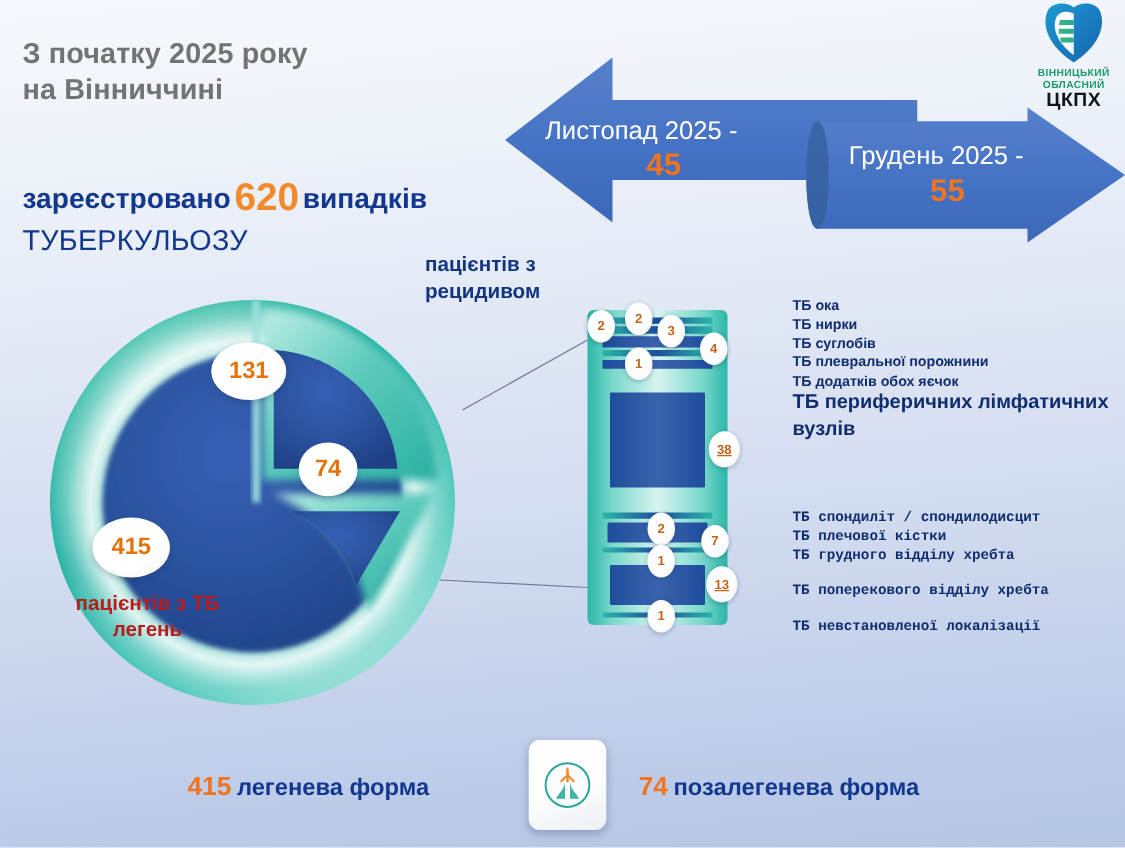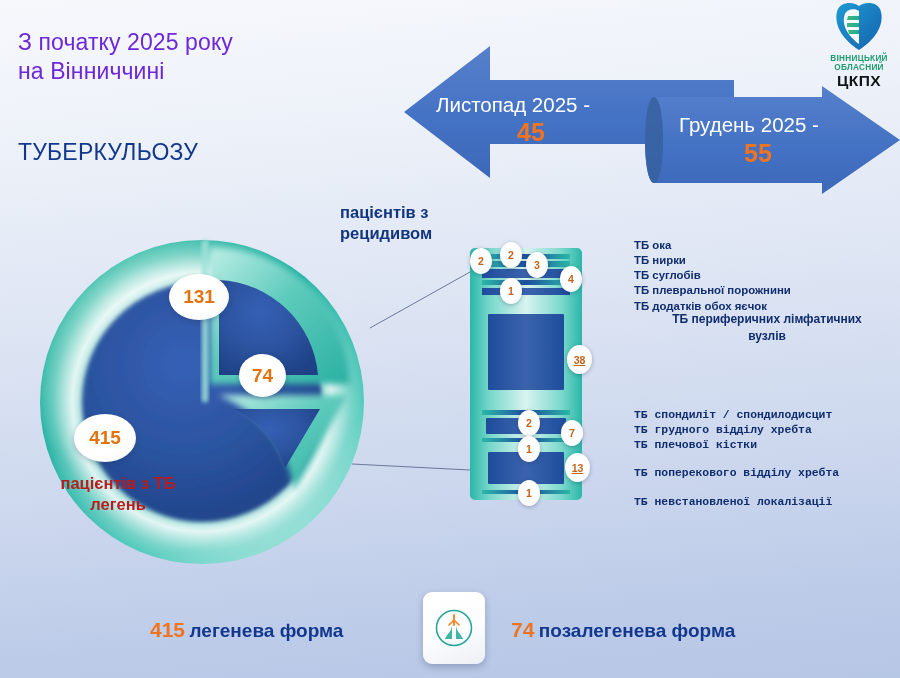--- a/index.html
+++ b/index.html
@@ -8,21 +8,21 @@
     font-family:"Liberation Sans","DejaVu Sans",sans-serif;
     background:linear-gradient(175deg,#f6f8fc 0%,#eef2f9 18%,#dfe6f4 42%,#cdd8ee 68%,#bccbe8 88%,#b6c6e5 100%);
     position:relative;
   }
   .stage{position:absolute;left:0;top:0;width:900px;height:678px;}
   .abs{position:absolute;}
 
   
   #headline{left:18px;top:28px;width:420px;}
   .h-line{
-    font-size:23px;font-weight:normal;color:#6d28d9;line-height:1.28;
+    font-size:23px;font-weight:bold;color:#737373;line-height:1.28;
     letter-spacing:.1px;
   }
   #subhead{left:18px;top:138px;width:470px;}
   .sub-line{
     font-size:22.5px;font-weight:bold;color:#12388e;line-height:1.3;
     white-space:nowrap;
   }
   .sub-line .big{
     color:#f08a2c;font-size:31px;font-weight:bold;vertical-align:-2px;
     padding:0 3px;
@@ -72,21 +72,21 @@
     display:flex;align-items:center;justify-content:center;
     font-size:10.5px;
   }
   .sp-badge.sm{width:22px;height:26px;}
   .sp-badge.md{width:25px;height:29px;text-decoration:underline;}
 
   
   #txt-top{left:634px;top:238px;width:262px;}
   #txt-top .ln{font-size:11.4px;font-weight:bold;color:#102d6e;line-height:1.33;white-space:nowrap;}
   #txt-mid{left:634px;top:311px;width:266px;}
-  #txt-mid .ln{font-size:12px;font-weight:bold;color:#102d6e;line-height:1.38;text-align:center;}
+  #txt-mid .ln{font-size:16px;font-weight:bold;color:#102d6e;line-height:1.38;}
   #txt-low{left:634px;top:408px;width:266px;font-family:Liberation Mono, monospace;}
   #txt-low .ln{font-size:11.4px;font-weight:bold;color:#102d6e;line-height:1.33;white-space:nowrap;}
   #txt-low .gap{margin-top:13px;}
 
   
   #foot-left{left:150px;top:618px;white-space:nowrap;}
   #foot-right{left:511px;top:618px;white-space:nowrap;}
   .foot-num{color:#f0741f;font-size:21px;font-weight:bold;}
   .foot-txt{color:#12388e;font-size:19px;font-weight:bold;}
   #lung-icon{left:423px;top:592px;width:62px;height:72px;
@@ -100,20 +100,23 @@
 <body>
 
 <div class="stage">
 
   <div class="abs" id="headline">
     <div class="h-line">З початку 2025 року</div>
     <div class="h-line">на Вінниччині</div>
   </div>
 
   <div class="abs" id="subhead">
+    <div class="sub-line">
+      <span>зареєстровано</span><span class="big">620</span><span>випадків</span>
+    </div>
     <div class="sub-line tb">ТУБЕРКУЛЬОЗУ</div>
   </div>
 
   <div class="abs" id="arrow-nov">
     <svg class="arrow-svg" width="330" height="133" viewBox="0 0 330 133">
       <defs>
         <linearGradient id="gArrowA" x1="0" y1="0" x2="0" y2="1">
           <stop offset="0%" stop-color="#5680cb"></stop>
           <stop offset="55%" stop-color="#4472c4"></stop>
           <stop offset="100%" stop-color="#3c68b8"></stop>
@@ -303,22 +306,22 @@
       <div class="ln">ТБ суглобів</div>
       <div class="ln">ТБ плевральної порожнини</div>
       <div class="ln">ТБ додатків обох яєчок</div>
     </div>
   <div class="abs" id="txt-mid">
       <div class="ln">ТБ периферичних лімфатичних</div>
       <div class="ln">вузлів</div>
     </div>
   <div class="abs" id="txt-low">
       <div class="ln">ТБ спондиліт / спондилодисцит</div>
+      <div class="ln">ТБ плечової кістки</div>
       <div class="ln">ТБ грудного відділу хребта</div>
-      <div class="ln">ТБ плечової кістки</div>
       <div class="ln gap">ТБ поперекового відділу хребта</div>
       <div class="ln gap">ТБ невстановленої локалізації</div>
     </div>
 
   <div class="abs" id="foot-left">
     <span class="foot-num">415</span>
     <span class="foot-txt">легенева форма</span>
   </div>
 
   <div class="abs" id="lung-icon">

